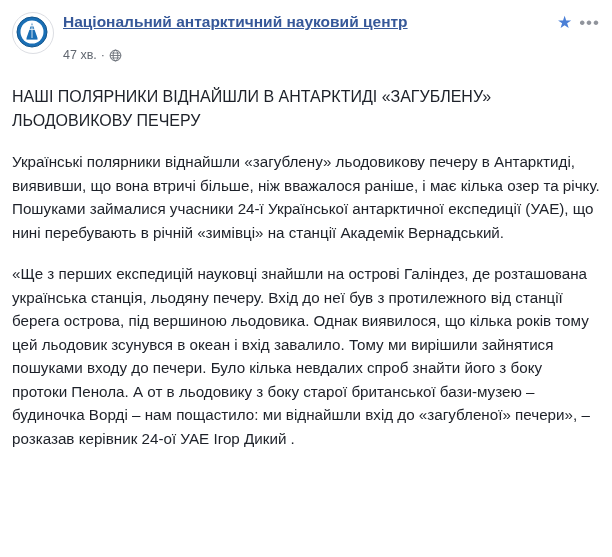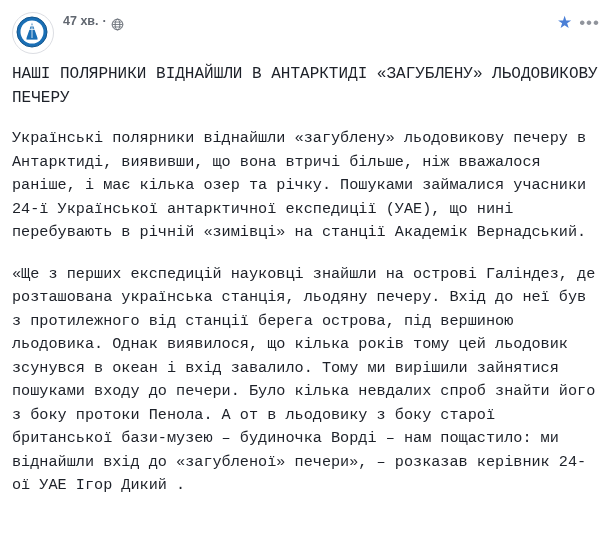--- a/index.html
+++ b/index.html
@@ -53,26 +53,25 @@
   .page-name {
     font-size: 15.5px;
     font-weight: bold;
     color: #365899;
     line-height: 20px;
     letter-spacing: 0;
     white-space: nowrap;
   }
   .meta-row {
     display: flex;
-    align-items: flex-end;
-    margin-top: 1px;
+    align-items: flex-start;
+    margin-top: 15px;
     font-size: 12.5px;
     color: #616770;
     line-height: 16px;
-    font-weight: bold;
   }
   .meta-sep {
     margin: 0 4px;
     color: #616770;
   }
   .globe-icon {
     display: inline-block;
     width: 13px;
     height: 13px;
     position: relative;
@@ -91,25 +90,24 @@
     line-height: 17px;
     margin-right: 7px;
   }
   .dots {
     color: #90949c;
     font-size: 17px;
     letter-spacing: 1px;
     line-height: 17px;
   }
   .post-body {
-    margin-top: 4px;
+    margin-top: 22px;
     font-size: 15.2px;
     line-height: 23.5px;
     color: #1d2129;
-    font-family: Liberation Mono, monospace;
   }
   .headline {
     font-size: 16px;
     line-height: 24px;
     margin: 0 0 17px 0;
     font-weight: normal;
     color: #1d2129;
   }
   .para {
     margin: 0 0 18px 0;
@@ -131,20 +129,21 @@
         <circle cx="16" cy="16" r="11.5" fill="#ffffff"></circle>
         <path d="M16 6.5 L21.5 22 L10.5 22 Z" fill="#1a6fb5"></path>
         <rect x="10.5" y="22" width="11" height="1.6" fill="#1a6fb5"></rect>
         <path d="M12.2 9.8 L19.8 9.8" stroke="#ffffff" stroke-width="1.1"></path>
         <path d="M11.2 13.2 L20.8 13.2" stroke="#ffffff" stroke-width="1.1"></path>
         <path d="M16 6.5 L16 22" stroke="#ffffff" stroke-width="0.8"></path>
       </svg>
     </div>
 
     <div class="header-text">
+      <a class="page-name" href="#">Національний антарктичний науковий центр</a>
       <div class="meta-row">
         <a href="#" style="color:#616770;text-decoration:none;">47 хв.</a>
         <span class="meta-sep">·</span>
         <span class="globe-icon">
           <svg viewBox="0 0 16 16" width="13" height="13">
             <circle cx="8" cy="8" r="6.6" fill="none" stroke="#616770" stroke-width="1.2"></circle>
             <ellipse cx="8" cy="8" rx="2.9" ry="6.6" fill="none" stroke="#616770" stroke-width="1.1"></ellipse>
             <path d="M1.6 8 H14.4 M2.6 5 H13.4 M2.6 11 H13.4" stroke="#616770" stroke-width="1"></path>
           </svg>
         </span>

